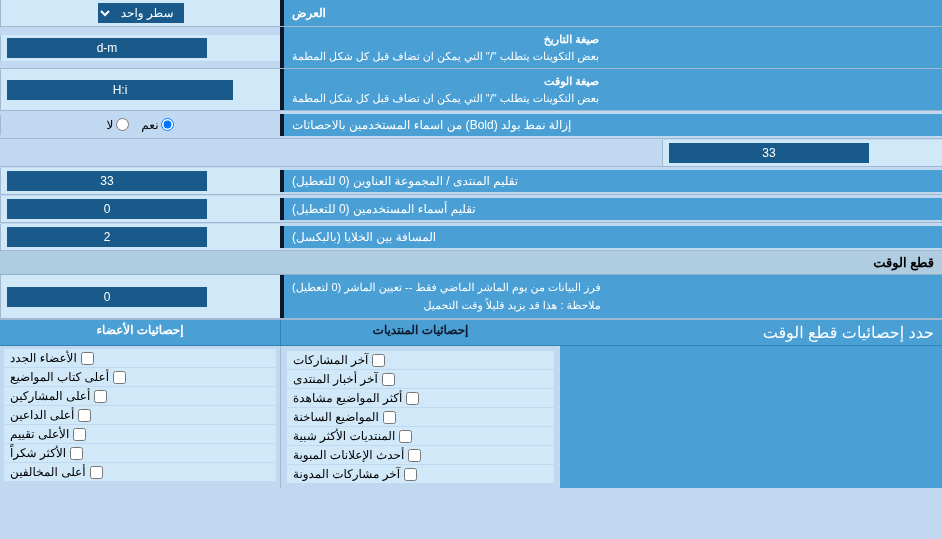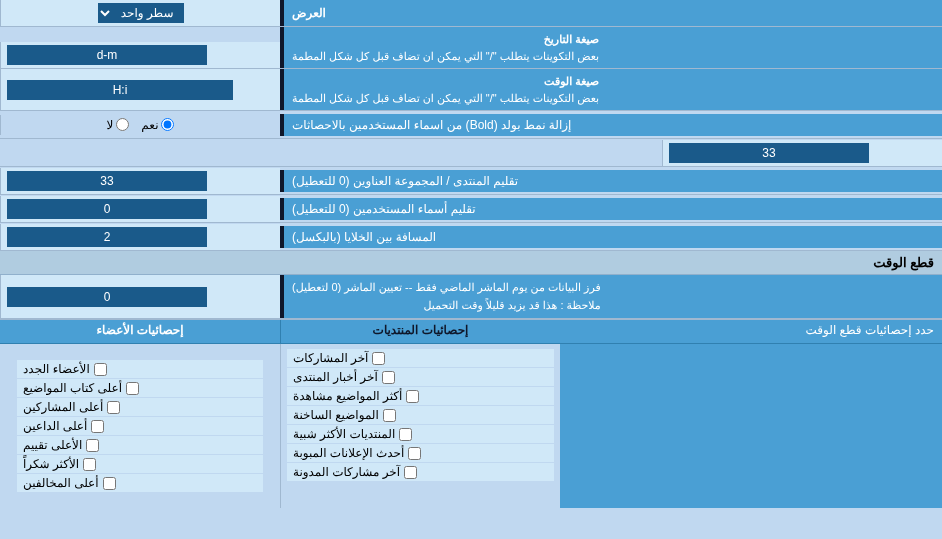--- a/index.html
+++ b/index.html
@@ -84,21 +84,21 @@
   <div class="label-cell" style="min-height:26px; font-weight:bold;">العرض</div>
   <div class="input-cell" style="justify-content:center;">
     <select style="background:#1a5a8a;color:#fff;border:none;padding:2px 6px;font-size:12px;">
       <option>سطر واحد</option>
       <option>سطرين</option>
       <option>ثلاثة أسطر</option>
     </select>
   </div>
 </div>
 
-<div class="full-row" style="align-items:flex-end;">
+<div class="full-row" style="align-items:center;">
   <div class="label-cell label-cell-small">
     <div style="text-align:right; line-height:1.5;">
       <div style="font-weight:bold;">صيغة التاريخ</div>
       <div style="font-size:11px;">بعض التكوينات يتطلب "/" التي يمكن ان تضاف قبل كل شكل المطمة</div>
     </div>
   </div>
   <div class="input-cell">
     <input type="text" value="d-m" style="width: 200px; background: rgb(26, 90, 138); color: rgb(255, 255, 255); border: none; padding: 3px 6px; text-align: center; font-size: 12px;">
   </div>
 </div>
@@ -164,21 +164,21 @@
     </div>
   </div>
   <div class="input-cell">
     <input type="text" value="0" style="width: 200px; background: rgb(26, 90, 138); color: rgb(255, 255, 255); border: none; padding: 3px 6px; text-align: center; font-size: 12px;">
   </div>
 </div>
 
 <div style="background:#c0d8f0; border-top: 1px solid #a0b8d0;">
 
   <div style="display:flex; background:#4a9fd4; border-bottom:1px solid #3080b0; min-height:24px;">
-    <div style="flex:1; background:#4a9fd4; color:#fff; padding:3px 8px; text-align:right; font-size:12px;">حدد إحصائيات قطع الوقت</div>
+    <div style="flex:1; background:#4a9fd4; color:#fff; padding:3px 8px; text-align:right; font-size:16px;">حدد إحصائيات قطع الوقت</div>
     <div style="width:280px; background:#4a9fd4; color:#0f172a; padding:3px 8px; text-align:center; font-size:12px; font-weight:bold; border-left:1px solid #3080b0;">إحصائيات المنتديات</div>
     <div style="width:280px; background:#4a9fd4; color:#fff; padding:3px 8px; text-align:center; font-size:12px; font-weight:bold;">إحصائيات الأعضاء</div>
   </div>
 
   <div style="display:flex;">
 
     <div style="flex:1; background:#4a9fd4;"></div>
 
     <div style="width:280px; border-left:1px solid #a0b8d0; padding:4px;">
       <div class="cb-item">
@@ -204,21 +204,21 @@
       <div class="cb-item">
         <input type="checkbox" style="">
         <span>أحدث الإعلانات المبوبة</span>
       </div>
       <div class="cb-item">
         <input type="checkbox" style="">
         <span>آخر مشاركات المدونة</span>
       </div>
     </div>
 
-    <div style="width:280px; padding:15px;">
+    <div style="width:280px; padding:2px;">
       <div class="cb-item">
         <input type="checkbox" style="">
         <span>الأعضاء الجدد</span>
       </div>
       <div class="cb-item">
         <input type="checkbox" style="">
         <span>أعلى كتاب المواضيع</span>
       </div>
       <div class="cb-item">
         <input type="checkbox" style="">

